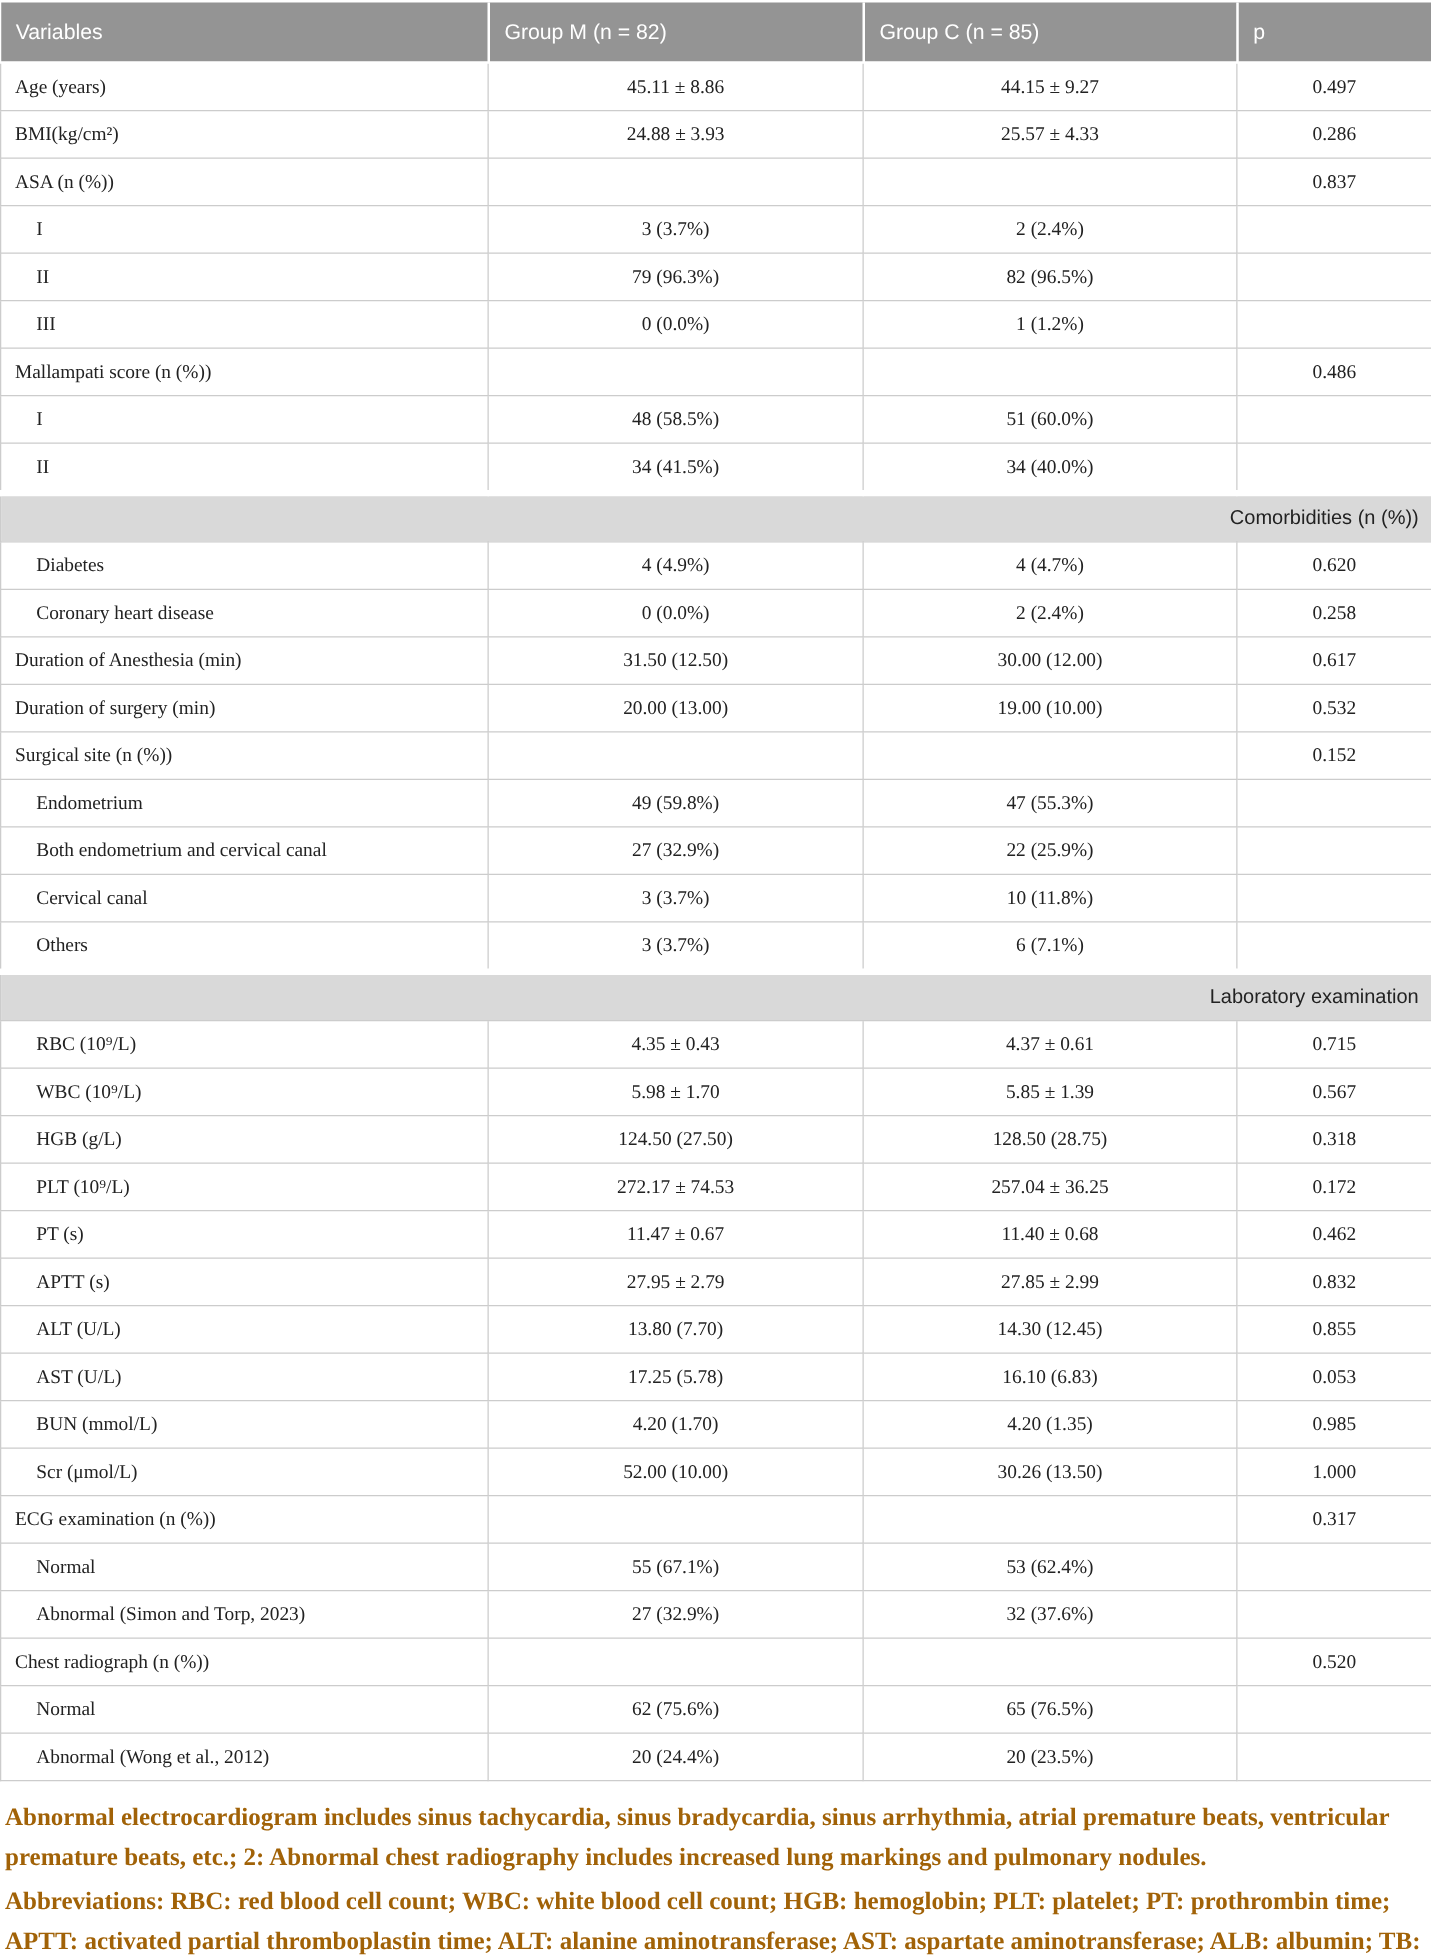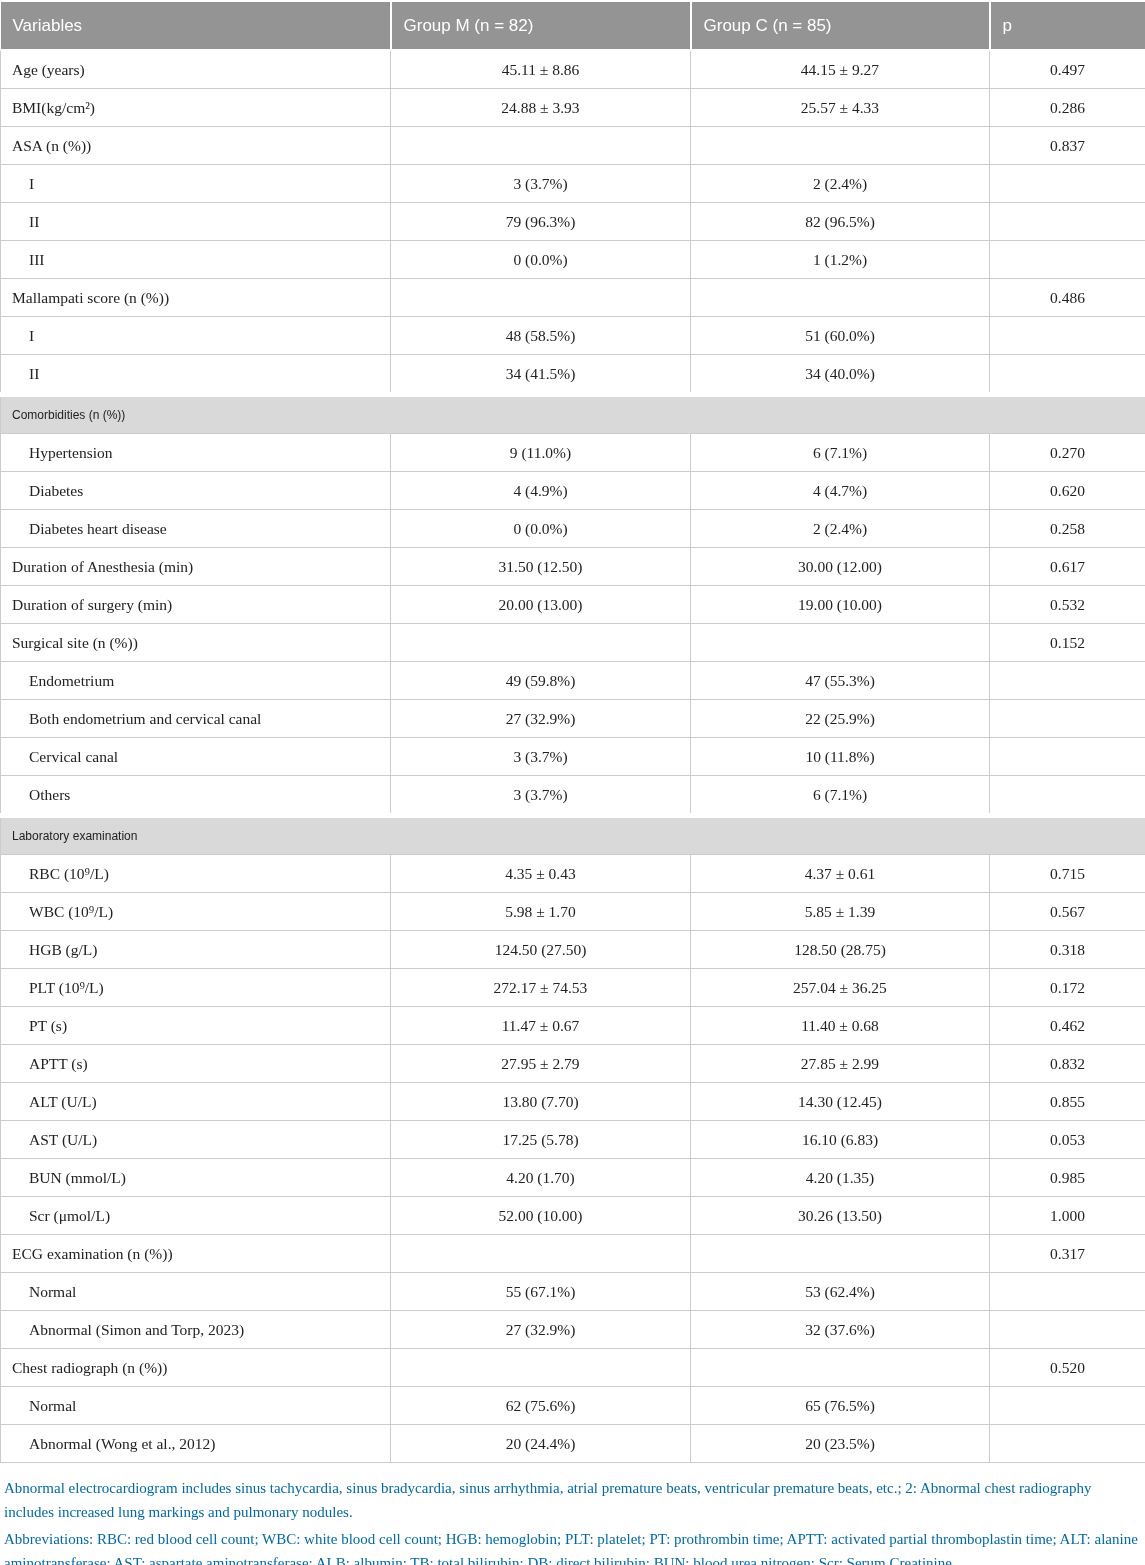--- a/index.html
+++ b/index.html
@@ -44,34 +44,35 @@
     text-align:center;
     color:var(--text);
     overflow:hidden;
     white-space:nowrap;
   }
   td.label{text-align:left;padding-left:11px;}
   td.label.indent{padding-left:28px;}
   tr.section-row td{
     background:var(--section-bg);
     font-family:"Liberation Sans","DejaVu Sans",sans-serif;
-    font-size:12px;
-    text-align:left;
+    font-size:16px;
+    text-align:right;
     padding-left:11px;
     height:36px;
     border-top:5px solid #ffffff;
   }
   .footnotes{
     padding:13px 4px 0 4px;
   }
   .footnotes p{
     margin:0 0 3px 0;
-    font-size:15px;
+    font-size:20px;
     line-height:1.6;
-    color:#0369a1;
+    color:#a16207;
+    font-weight:bold;
   }
 </style>
 </head>
 <body>
 
 <table>
   <colgroup>
     <col class="c0">
       <col class="c1">
       <col class="c2">
@@ -137,33 +138,27 @@
       <tr>
         <td class="label indent">II</td>
         <td>34 (41.5%)</td>
         <td>34 (40.0%)</td>
         <td></td>
       </tr>
       <tr class="section-row">
         <td colspan="4">Comorbidities (n (%))</td>
       </tr>
       <tr>
-        <td class="label indent">Hypertension</td>
-        <td>9 (11.0%)</td>
-        <td>6 (7.1%)</td>
-        <td>0.270</td>
-      </tr>
-      <tr>
         <td class="label indent">Diabetes</td>
         <td>4 (4.9%)</td>
         <td>4 (4.7%)</td>
         <td>0.620</td>
       </tr>
       <tr>
-        <td class="label indent">Diabetes heart disease</td>
+        <td class="label indent">Coronary heart disease</td>
         <td>0 (0.0%)</td>
         <td>2 (2.4%)</td>
         <td>0.258</td>
       </tr>
       <tr>
         <td class="label">Duration of Anesthesia (min)</td>
         <td>31.50 (12.50)</td>
         <td>30.00 (12.00)</td>
         <td>0.617</td>
       </tr>

